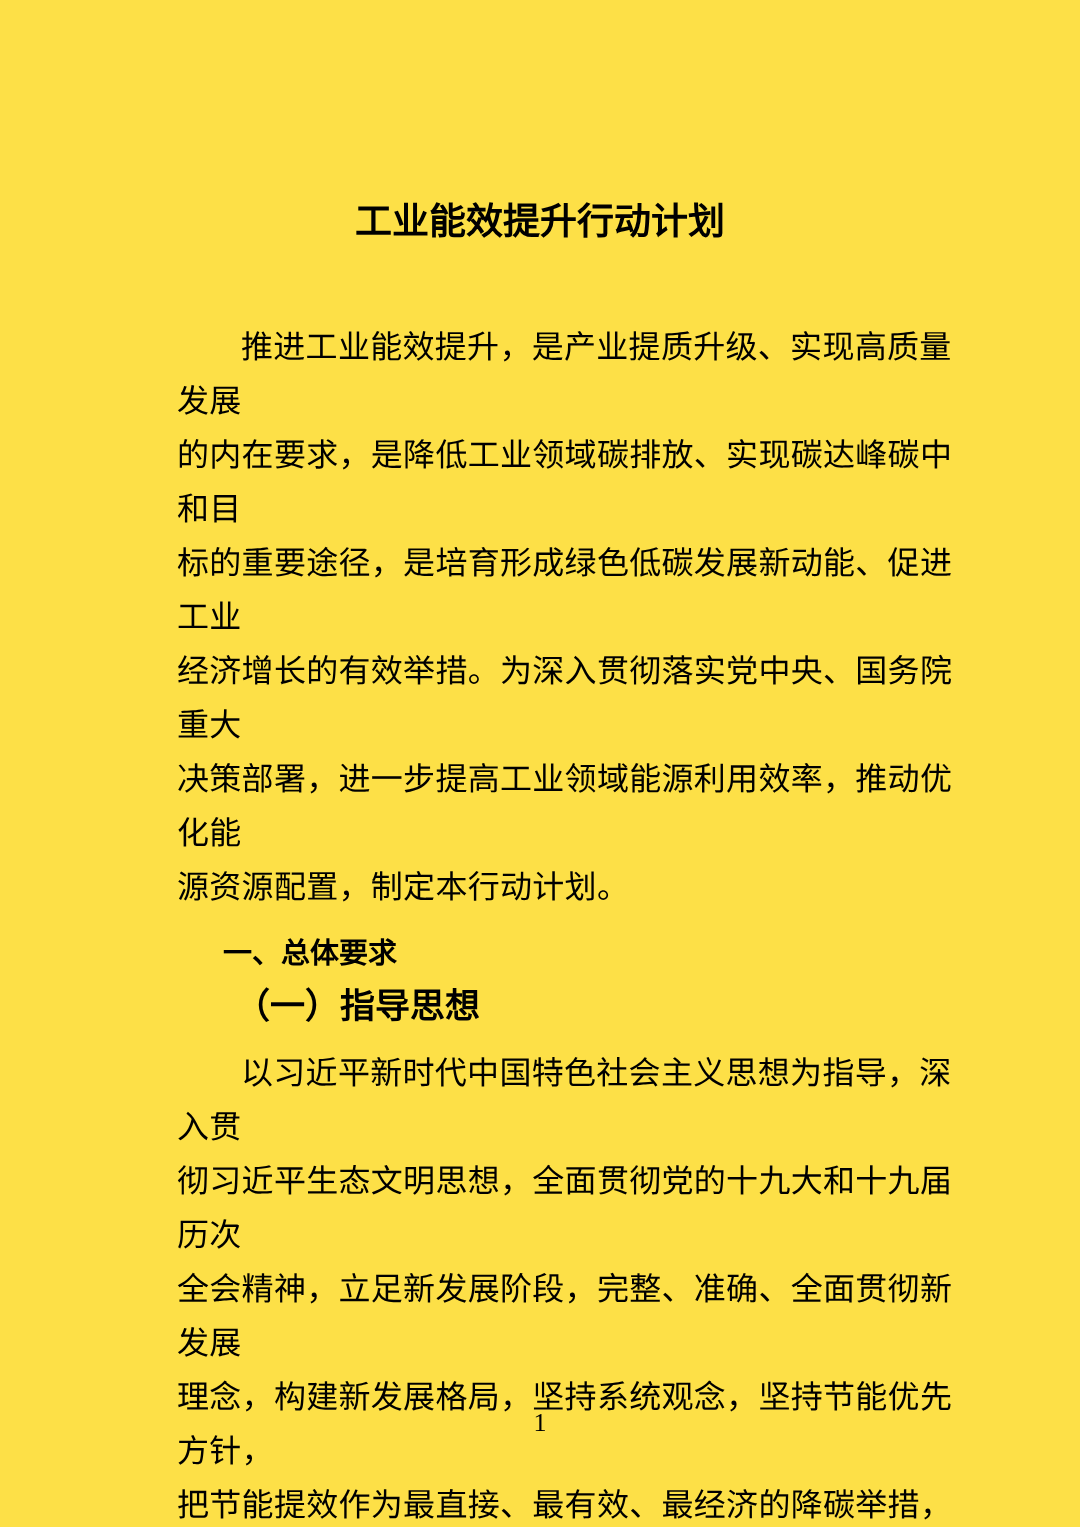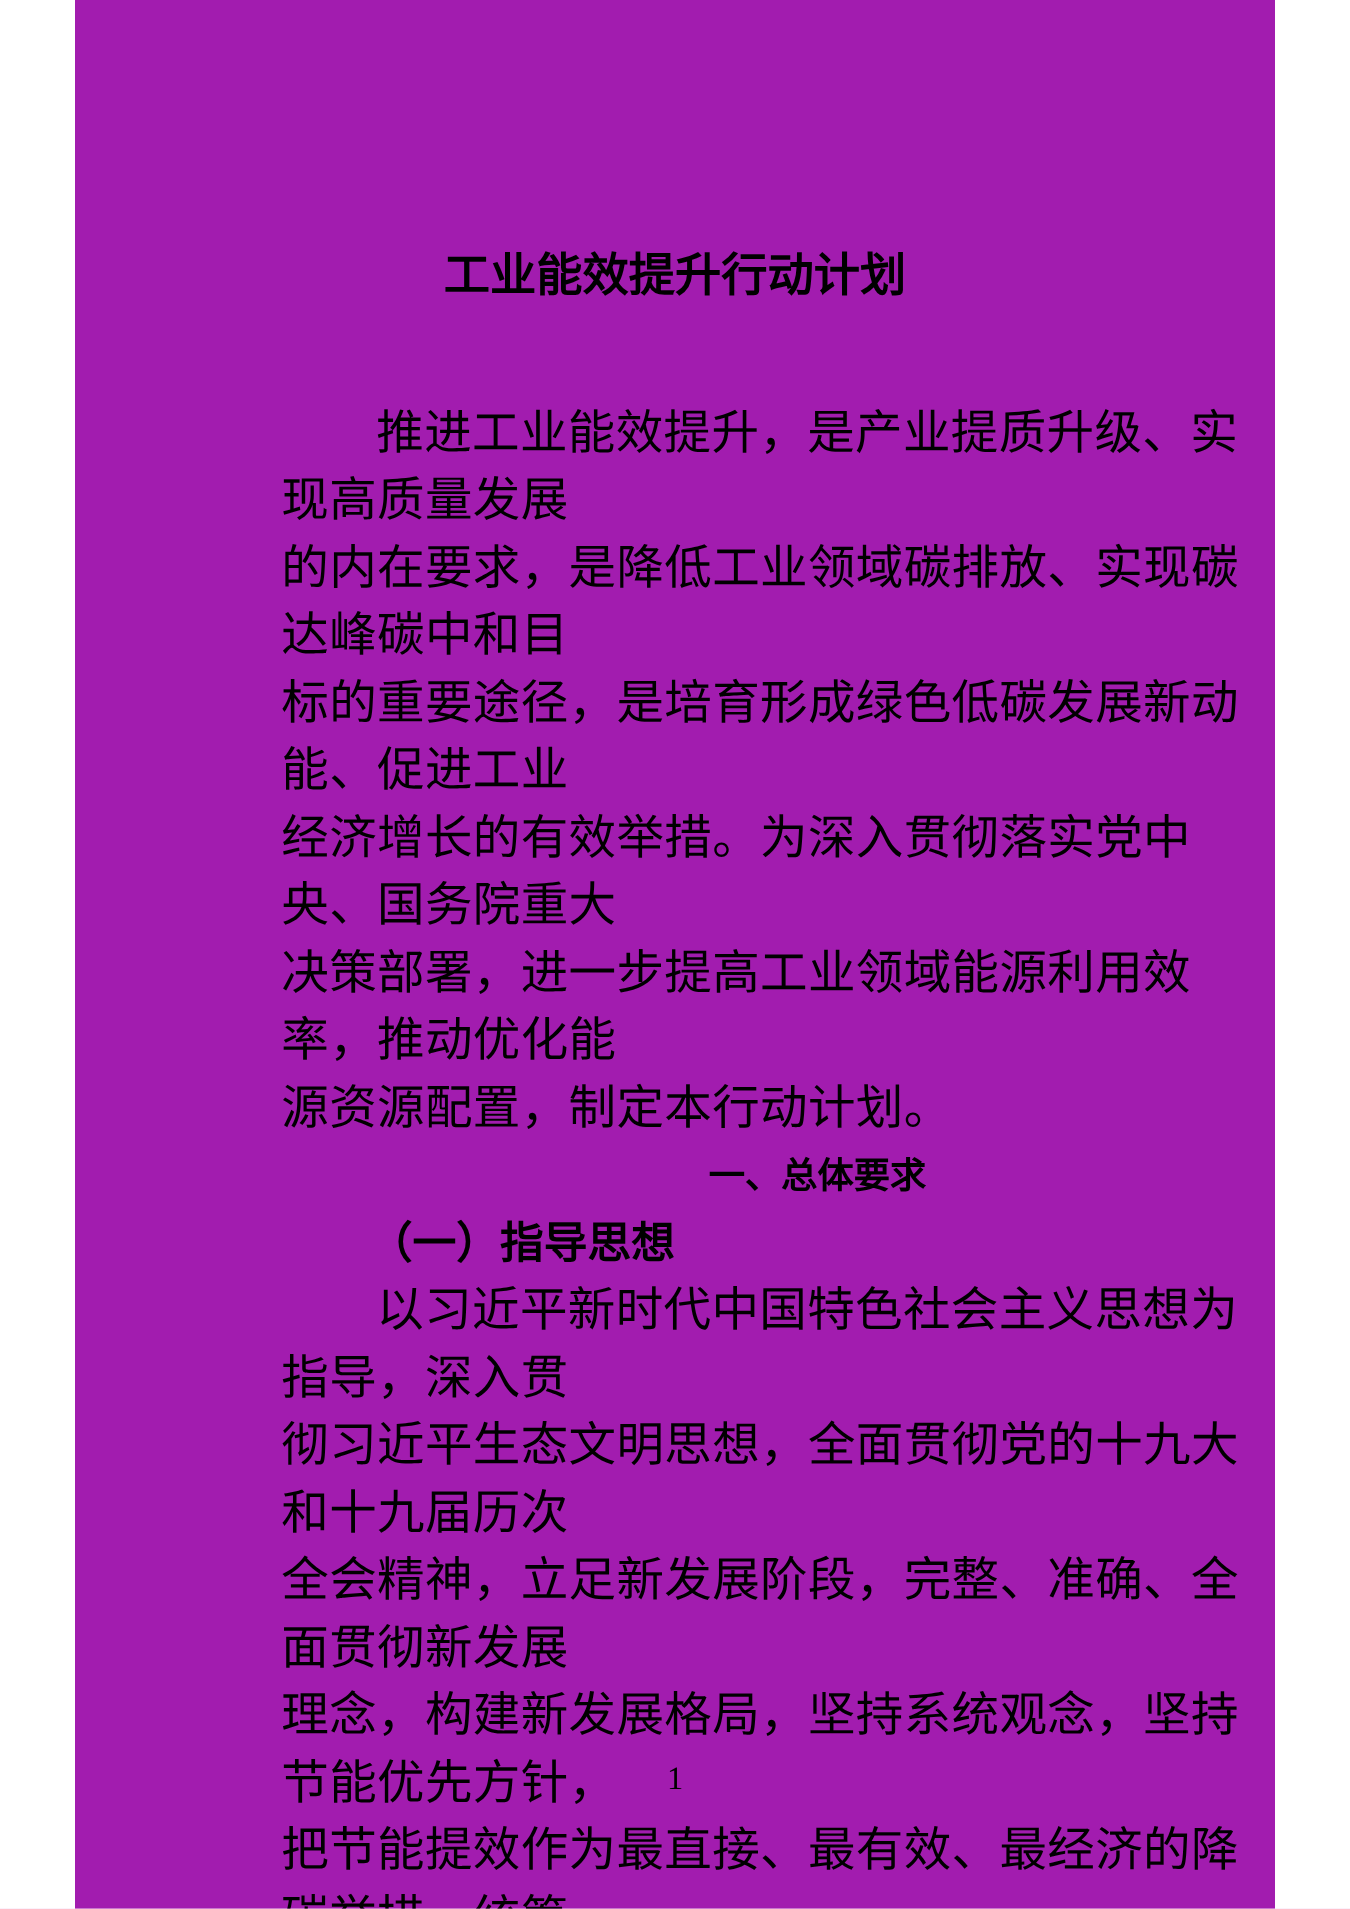--- a/index.html
+++ b/index.html
@@ -2,59 +2,58 @@
 <html lang="zh-CN"><head>
 <meta charset="utf-8">
 <style>
   html, body {
     margin: 0;
     padding: 0;
     background: #ffffff;
   }
   .page {
     position: relative;
-    width: 960px;
+    width: 1080px;
     height: 1527px;
     margin: 0 auto;
-    background: #a21caf;
+    background: #fde047;
     color: #000000;
     font-family: "Liberation Serif", "DejaVu Serif", serif;
     overflow: hidden;
   }
   .doc-title {
     margin: 198px 140px 74px 140px;
     text-align: center;
     font-size: 37px;
     line-height: 48px;
     font-weight: bold;
     letter-spacing: 0px;
     color: #000000;
   }
   .doc-body {
     margin-left: 165px;
     width: 800px;
   }
   .para {
-    margin: 0;
-    font-size: 38px;
+    margin: 12px;
+    font-size: 32px;
     letter-spacing: 0.3px;
     line-height: 54px;
     white-space: pre-line;
     text-indent: 2em;
     color: #000000;
   }
   .heading-l1 {
     margin: 0;
     font-size: 29px;
     line-height: 54px;
     font-weight: bold;
     text-indent: 2em;
     font-family: "Liberation Sans", "DejaVu Sans", sans-serif;
     color: #000000;
-    text-align: center;
   }
   .heading-l2 {
     margin: 0;
     font-size: 35px;
     line-height: 54px;
     font-weight: bold;
     text-indent: 2em;
     font-family: "Liberation Serif", "DejaVu Serif", serif;
     color: #000000;
   }

